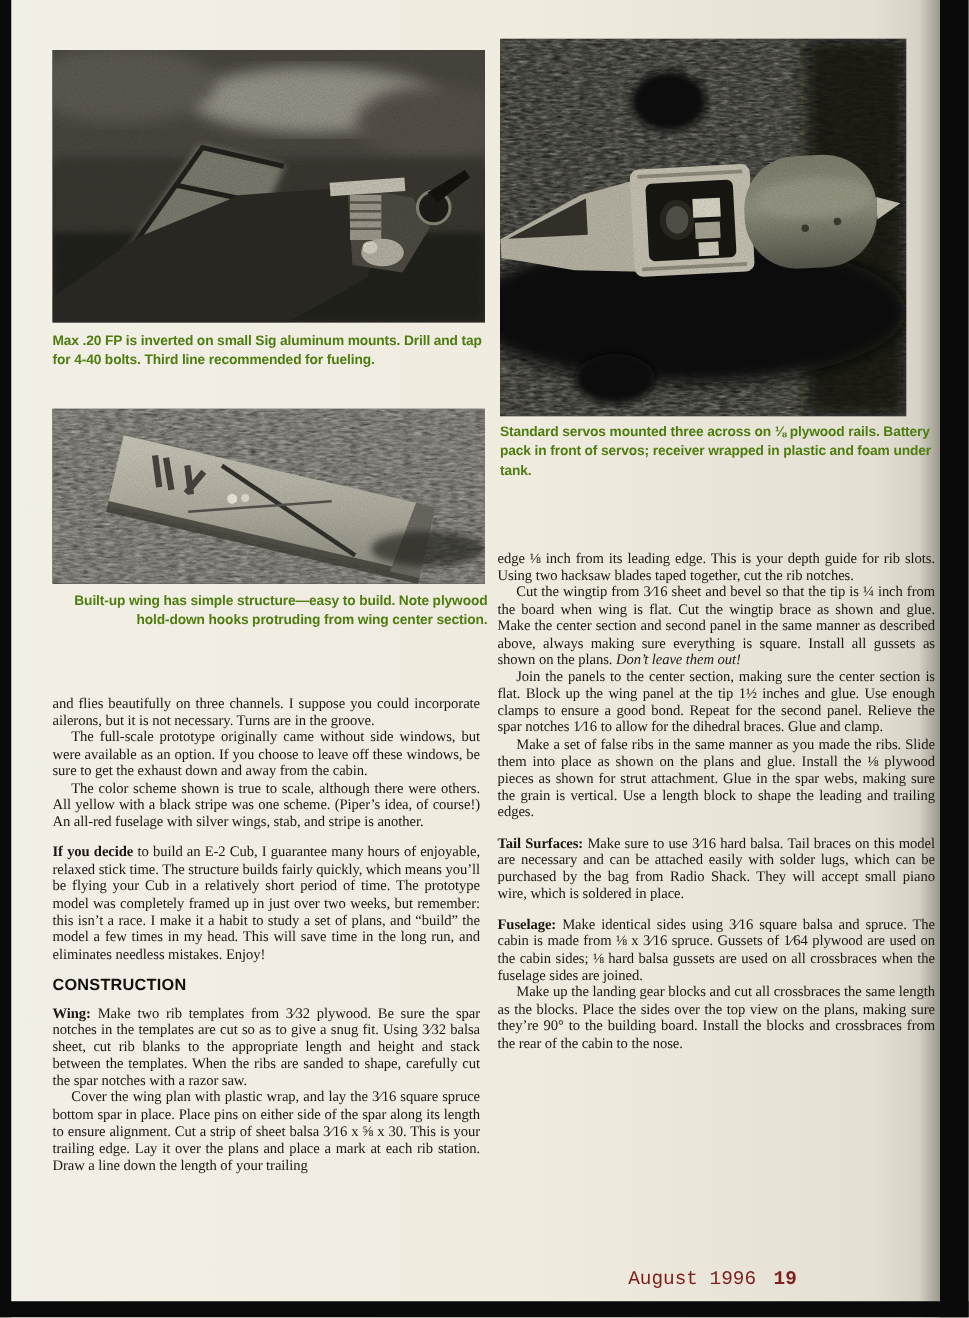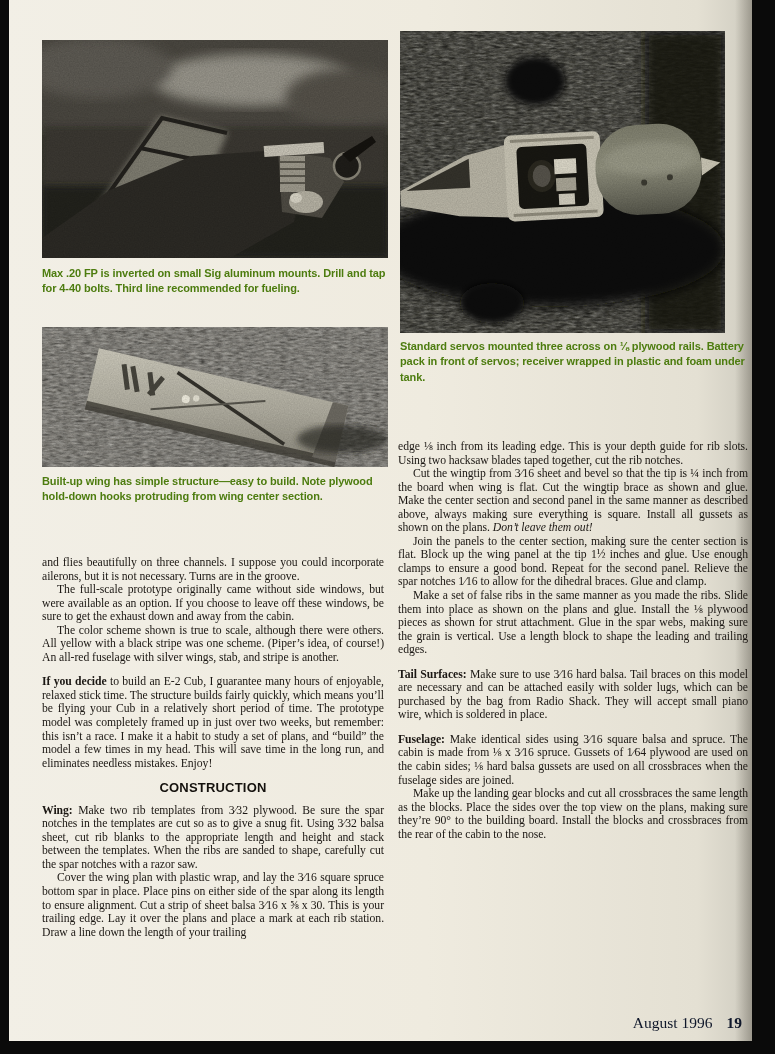--- a/index.html
+++ b/index.html
@@ -18,35 +18,35 @@
   figure svg{display:block;width:100%;height:100%;}
   .ph-engine{left:42px;top:40px;width:346px;height:218px;}
   .ph-servo{left:400px;top:31px;width:325px;height:302px;}
   .ph-wing{left:42px;top:327px;width:346px;height:140px;}
   .caption{
     position:absolute;font-family:"Liberation Sans",sans-serif;font-weight:bold;
     font-size:11px;line-height:15.4px;color:#4d7c0f;letter-spacing:-0.1px;
   }
   .cap-engine{left:42px;top:266px;width:348px;}
   .cap-servo{left:400px;top:339px;width:350px;}
-  .cap-wing{left:42px;top:474px;width:348px;}
+  .cap-wing{left:42px;top:474px;width:348px;text-align:right;}
   .col{position:absolute;font-size:11.7px;line-height:13.55px;text-align:justify;letter-spacing:-0.05px;}
   .col-left{left:42px;top:556px;width:342px;}
   .col-right{left:398px;top:401px;width:350px;margin-top:39px;}
   .col p{margin:0;}
   .col p.ind{text-indent:15px;}
   .col p.gap{margin-top:11px;}
   .lead{font-weight:bold;}
   .col-head{
     font-family:"Liberation Sans",sans-serif;font-size:13px;font-weight:bold;
-    text-align:center;margin:11px 0 9px 0;letter-spacing:.2px;color:#14110d;
+    text-align:left;margin:11px 0 9px 0;letter-spacing:.2px;color:#14110d;
   }
   .footer{
-    position:absolute;left:398px;top:1014px;width:344px;text-align:right;
-    font-family:Liberation Serif, serif;font-size:15.5px;color:#0f172a;
+    position:absolute;left:398px;top:1014px;width:344px;text-align:center;
+    font-family:Liberation Mono, monospace;font-size:15.5px;color:#7f1d1d;
   }
   .footer .pageno{font-weight:bold;margin-left:14px;}
   .defs-holder{position:absolute;width:0;height:0;overflow:hidden;}
 </style>
 </head>
 <body>
 
 <svg class="defs-holder" aria-hidden="true">
   <defs>
     <filter id="b6">

